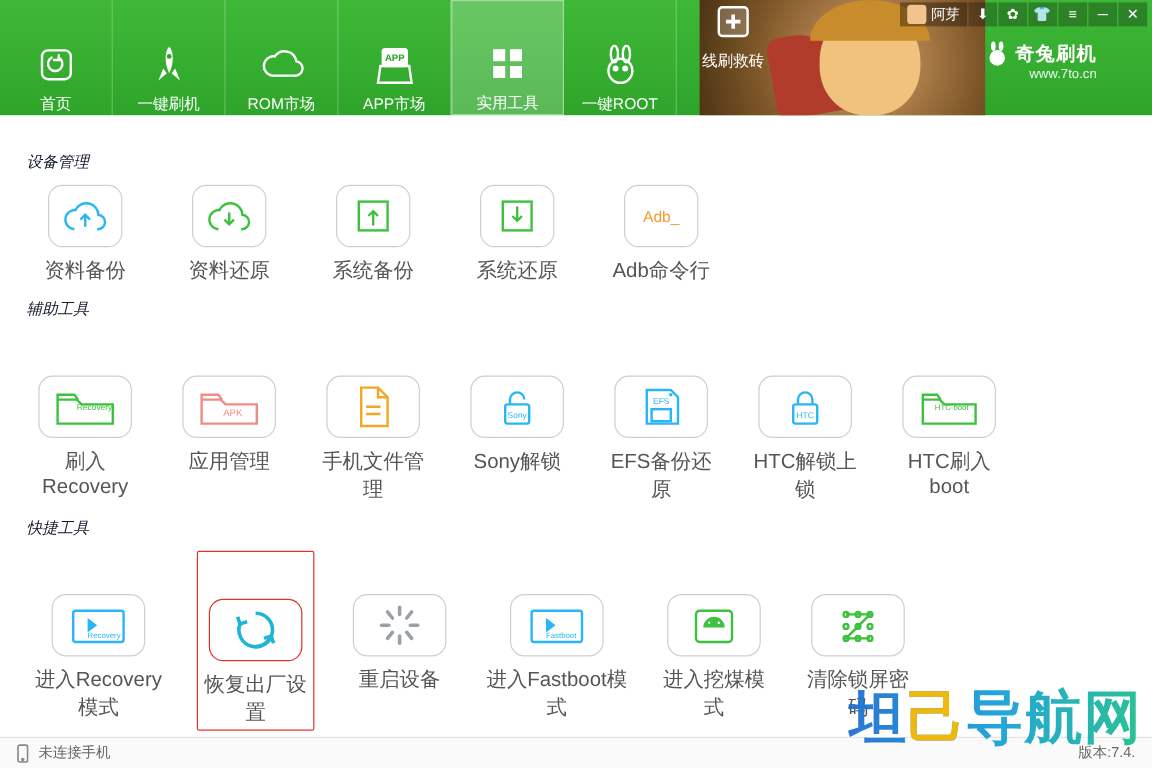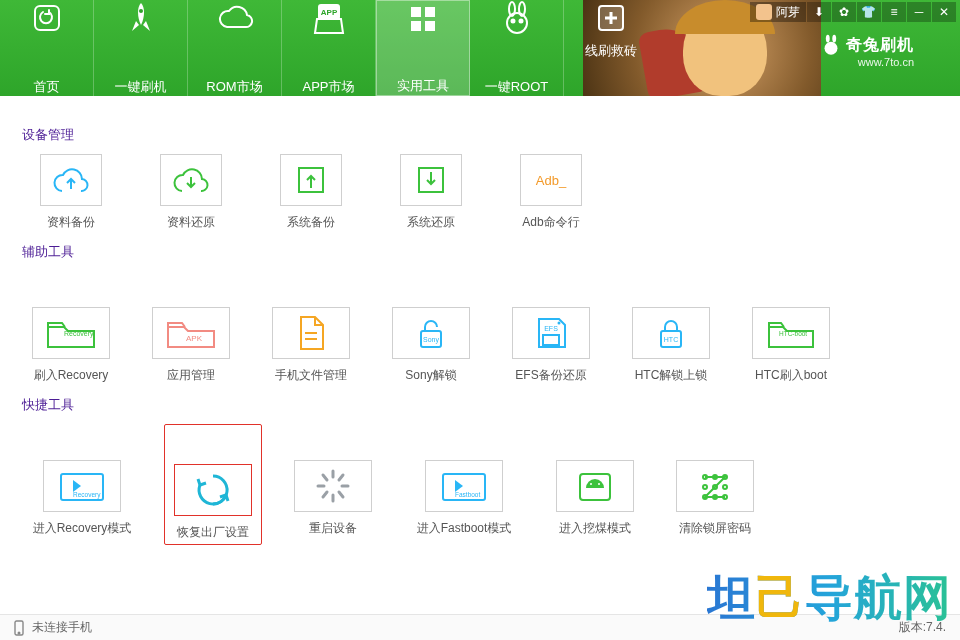--- a/index.html
+++ b/index.html
@@ -1,47 +1,47 @@
 <!DOCTYPE html>
 <html><head>
 <meta charset="utf-8">
 <style>
 * { box-sizing: border-box; margin: 0; padding: 0; }
 body { font-family: "Microsoft YaHei", sans-serif; font-size: 12px; background: #fff; width: 960px; height: 640px; overflow: hidden; position: relative; }
 
 .header { height: 96px; background: linear-gradient(to bottom, #3fb837, #2ea52a); display: flex; position: relative; }
-.nav-item { width: 94px; display: flex; flex-direction: column; align-items: center; justify-content: space-between; color: #fff; cursor: pointer; gap: 6px; }
+.nav-item { width: 94px; display: flex; flex-direction: column; align-items: center; justify-content: flex-end; color: #fff; cursor: pointer; gap: 6px; }
 .nav-item.sep { border-right: 1px solid rgba(255,255,255,0.25); }
 .nav-item.active { background: rgba(255,255,255,0.22); border: 1px solid rgba(255,255,255,0.4); }
 .nav-icon { height: 36px; display: flex; align-items: center; justify-content: center; }
 .nav-label { font-size: 13px; }
 
 .hero { position: absolute; left: 583px; top: 0; width: 238px; height: 96px; background: radial-gradient(circle at 140px 50px, #d6a268 0%, #825a2b 60%, #4b3314 100%); overflow: hidden; }
 .hero .face { position: absolute; left: 100px; top: 6px; width: 84px; height: 90px; background: #f1c27d; border-radius: 50% 50% 45% 45%; }
 .hero .hat { position: absolute; left: 92px; top: 0; width: 100px; height: 34px; background: #c88c2c; border-radius: 50% 50% 0 0 / 100% 100% 0 0; }
 .hero .cape { position: absolute; left: 60px; top: 28px; width: 62px; height: 68px; background: #b13c2c; transform: rotate(-10deg); border-radius: 10px 40px 10px 10px; }
 .logo-block { position: absolute; left: 820px; top: 34px; color: #fff; text-align: right; }
 .logo-block .big { font-size: 16px; font-weight: bold; letter-spacing: 1px; display:flex; align-items:center; gap:4px; justify-content:flex-end;}
 .logo-block .url { font-size: 11px; opacity: .9; }
 
 .titlebar { position: absolute; right: 4px; top: 2px; display: flex; gap: 1px; align-items: center; text-align: right; }
 .t-chip { background: rgba(0,0,0,0.28); color: #fff; min-width: 24px; height: 20px; display:flex;align-items:center;justify-content:center; font-size:12px; padding:0 4px; cursor:pointer; }
 .t-user { background: rgba(0,0,0,0.35); display:flex; align-items:center; gap:4px; padding:0 6px; }
 .t-user .avatar { width:16px; height:16px; background:#f3c38d; border-radius:3px; }
 
 .content { padding: 18px 22px 0 22px; height: calc(100% - 96px - 26px); overflow: hidden; }
-.section-title { color: #4c1d95; font-size: 13px; margin: 12px 0 10px 0; }
+.section-title { color: #0f172a; font-size: 13px; margin: 12px 0 10px 0; font-style: italic; }
 
 .tool-row { display: flex; gap: 22px; flex-wrap: wrap; }
 .tool-item { width: 98px; display:flex; flex-direction:column; align-items:center; gap:8px; cursor:pointer; }
-.tool-item .box { width: 62px; height: 52px; border: 1px solid #cfcfcf; border-radius: 0; display:flex; align-items:center; justify-content:center; background:#fff; }
+.tool-item .box { width: 62px; height: 52px; border: 1px solid #cfcfcf; border-radius: 12px; display:flex; align-items:center; justify-content:center; background:#fff; }
 .tool-item .box.wide { width: 78px; margin-top: 36px; }
 .tool-item.selected .box.wide { border:1px solid #e1322a; }
 .tool-item.selected { outline: 1px solid #e1322a; outline-offset: -1px; border-radius:2px; padding: 4px 0; }
-.tool-label { color:#555; font-size:12px; text-align:center; }
+.tool-label { color:#555; font-size:17px; text-align:center; }
 
 .statusbar { position:absolute; left:0; right:0; bottom:0; height:26px; border-top:1px solid #e5e5e5; display:flex; align-items:center; justify-content:space-between; padding:4px 14px; font-size:12px; color:#666; background:#fafafa; }
 .statusbar .left { display:flex; align-items:center; gap:8px; }
 
 .watermark { position:absolute; right: 8px; bottom: 10px; pointer-events:none; }
 .watermark .wm-text { font-size: 48px; font-weight: 800; background: linear-gradient(90deg, #1f70d1, #19a0d9, #1fbf8f); -webkit-background-clip: text; background-clip: text; color: transparent; opacity:.95; letter-spacing:1px;}
 .watermark .wm-text .y { color:#f0b400; -webkit-text-fill-color:#f0b400; }
 
 svg { display:block; }
 </style>

